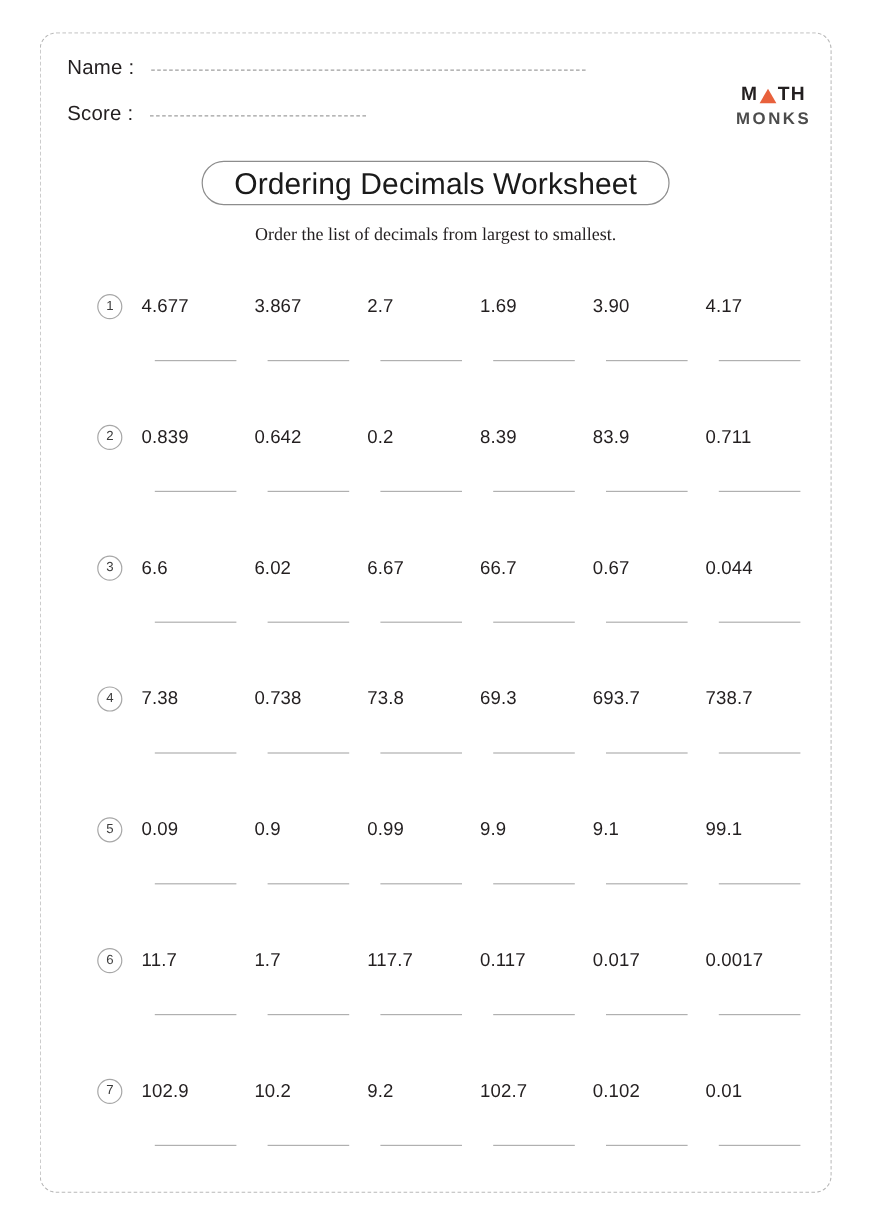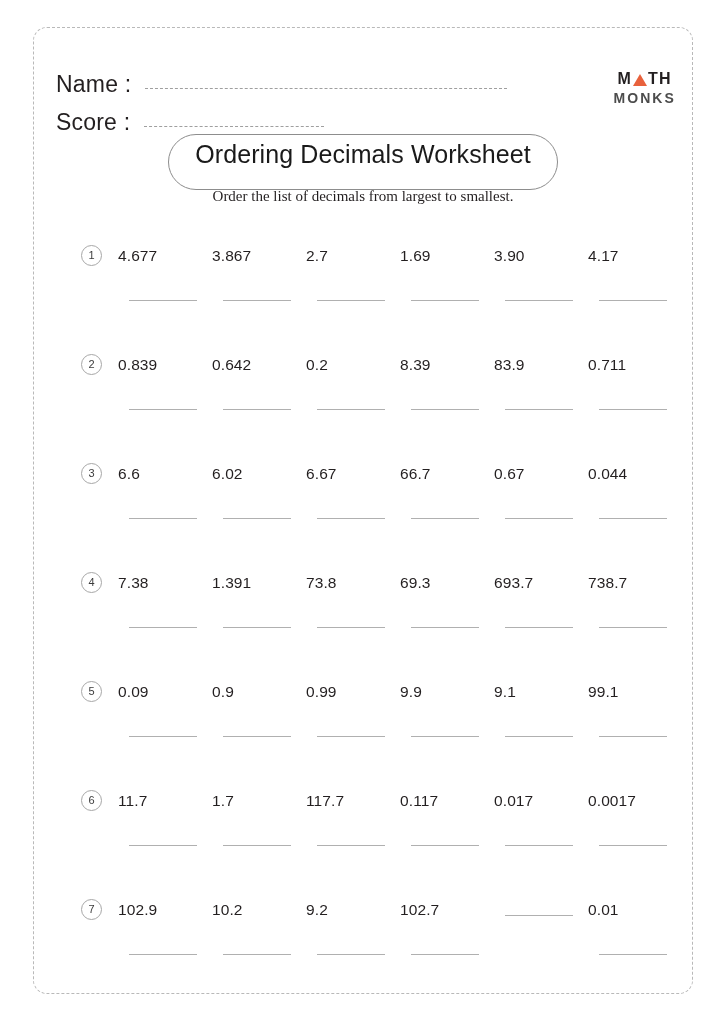--- a/index.html
+++ b/index.html
@@ -37,25 +37,24 @@
   }
   .field {
     position: absolute;
     display: flex;
     align-items: baseline;
   }
   .field-name { top: 19px; left: 22px; }
   .field-score { top: 57px; left: 22px; }
 
   .field-label {
-    font-size: 23px;
+    font-size: 17px;
     color: #231f20;
     letter-spacing: .2px;
     white-space: nowrap;
-    margin-top: 24px;
   }
   .field-rule {
     display: inline-block;
     margin-left: 14px;
     border-bottom: 1px dashed #9f9f9f;
     height: 0;
     position: relative;
     top: -3px;
   }
   .rule-name { width: 362px; }
@@ -100,21 +99,21 @@
     position: absolute;
     top: 106px;
     left: 0;
     width: 100%;
     text-align: center;
   }
   .title-pill {
     display: inline-block;
     border: 1px solid #8d8d8d;
     border-radius: 999px;
-    padding: 5px 26px 20px 26px;
+    padding: 5px 26px 1px 26px;
     font-size: 25px;
     color: #1a1a1a;
     letter-spacing: .1px;
   }
   .subtitle {
     position: absolute;
     top: 160px;
     left: 0;
     width: 100%;
     text-align: center;
@@ -297,21 +296,21 @@
         </div>
       </div>
       <div class="row">
         <div class="row-num">4</div>
         <div class="cells">
           <div class="cell">
             <div class="cell-value">7.38</div>
             <div class="cell-line"></div>
           </div>
           <div class="cell">
-            <div class="cell-value">1.391</div>
+            <div class="cell-value">0.738</div>
             <div class="cell-line"></div>
           </div>
           <div class="cell">
             <div class="cell-value">73.8</div>
             <div class="cell-line"></div>
           </div>
           <div class="cell">
             <div class="cell-value">69.3</div>
             <div class="cell-line"></div>
           </div>
@@ -396,20 +395,21 @@
           </div>
           <div class="cell">
             <div class="cell-value">9.2</div>
             <div class="cell-line"></div>
           </div>
           <div class="cell">
             <div class="cell-value">102.7</div>
             <div class="cell-line"></div>
           </div>
           <div class="cell">
+            <div class="cell-value">0.102</div>
             <div class="cell-line"></div>
           </div>
           <div class="cell">
             <div class="cell-value">0.01</div>
             <div class="cell-line"></div>
           </div>
         </div>
       </div>
     </div>
 

